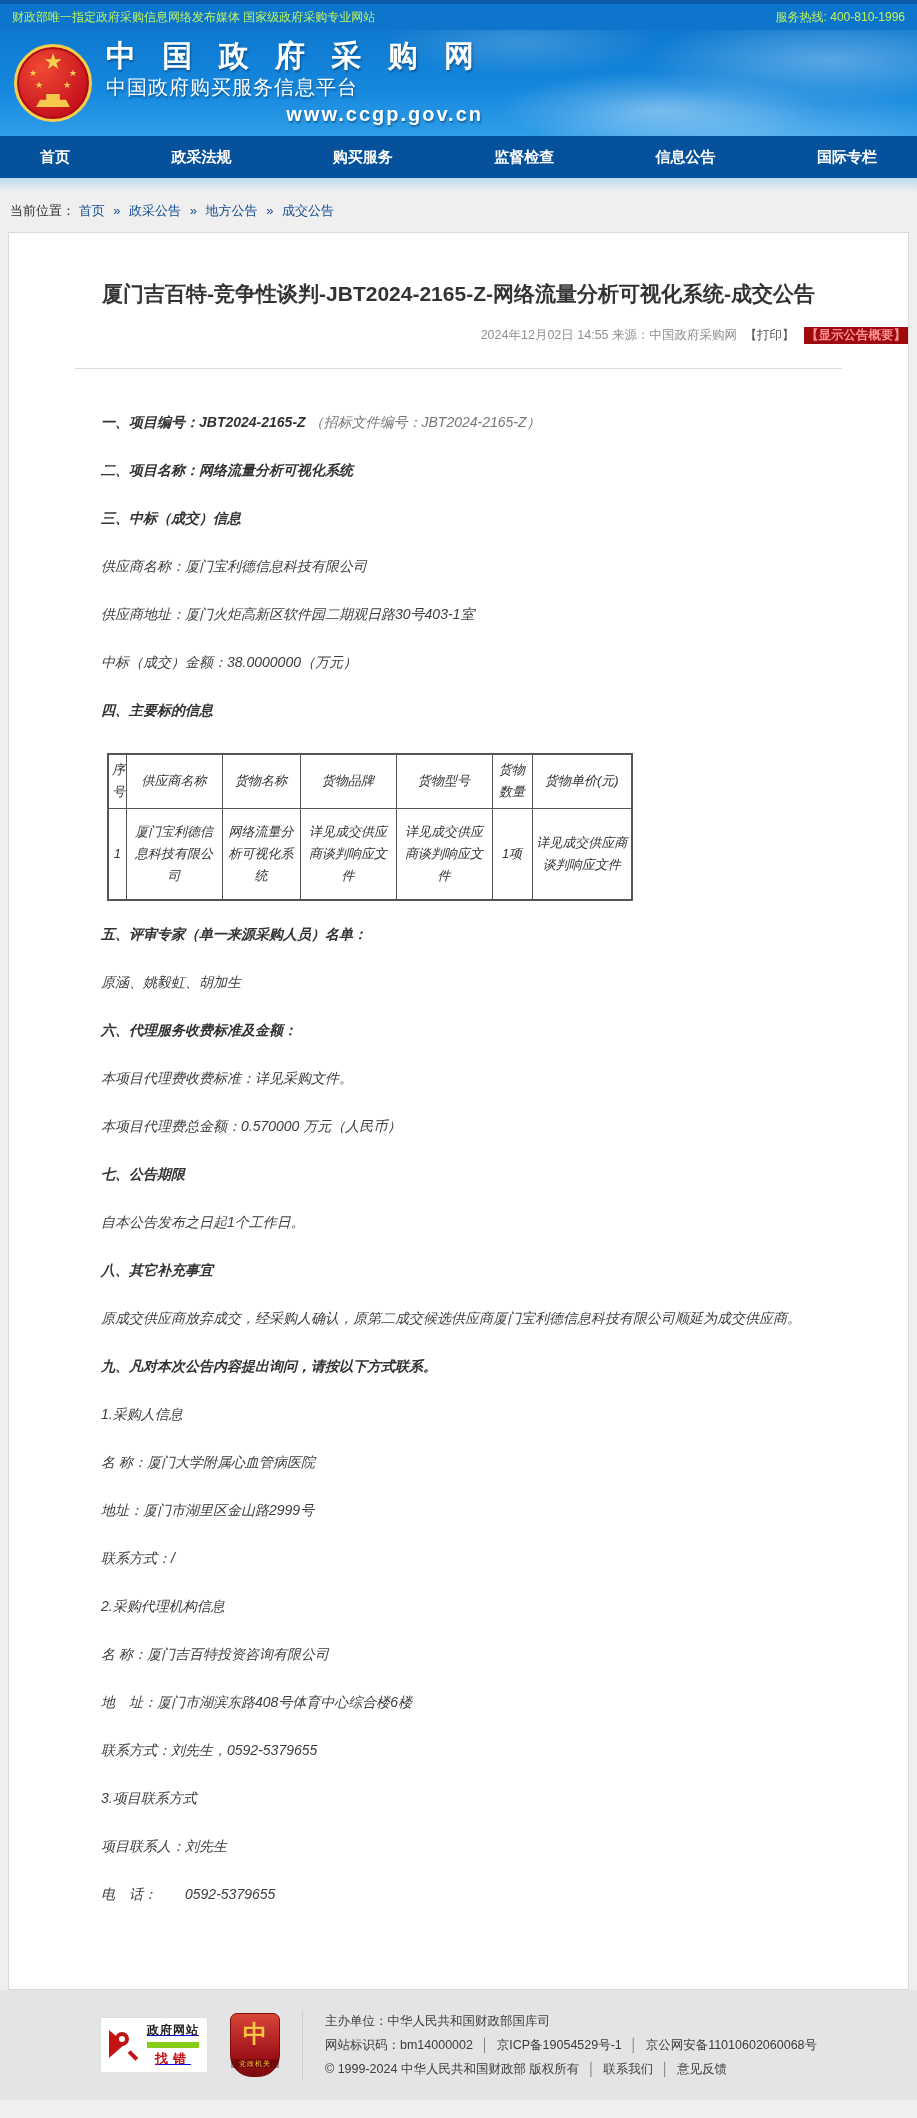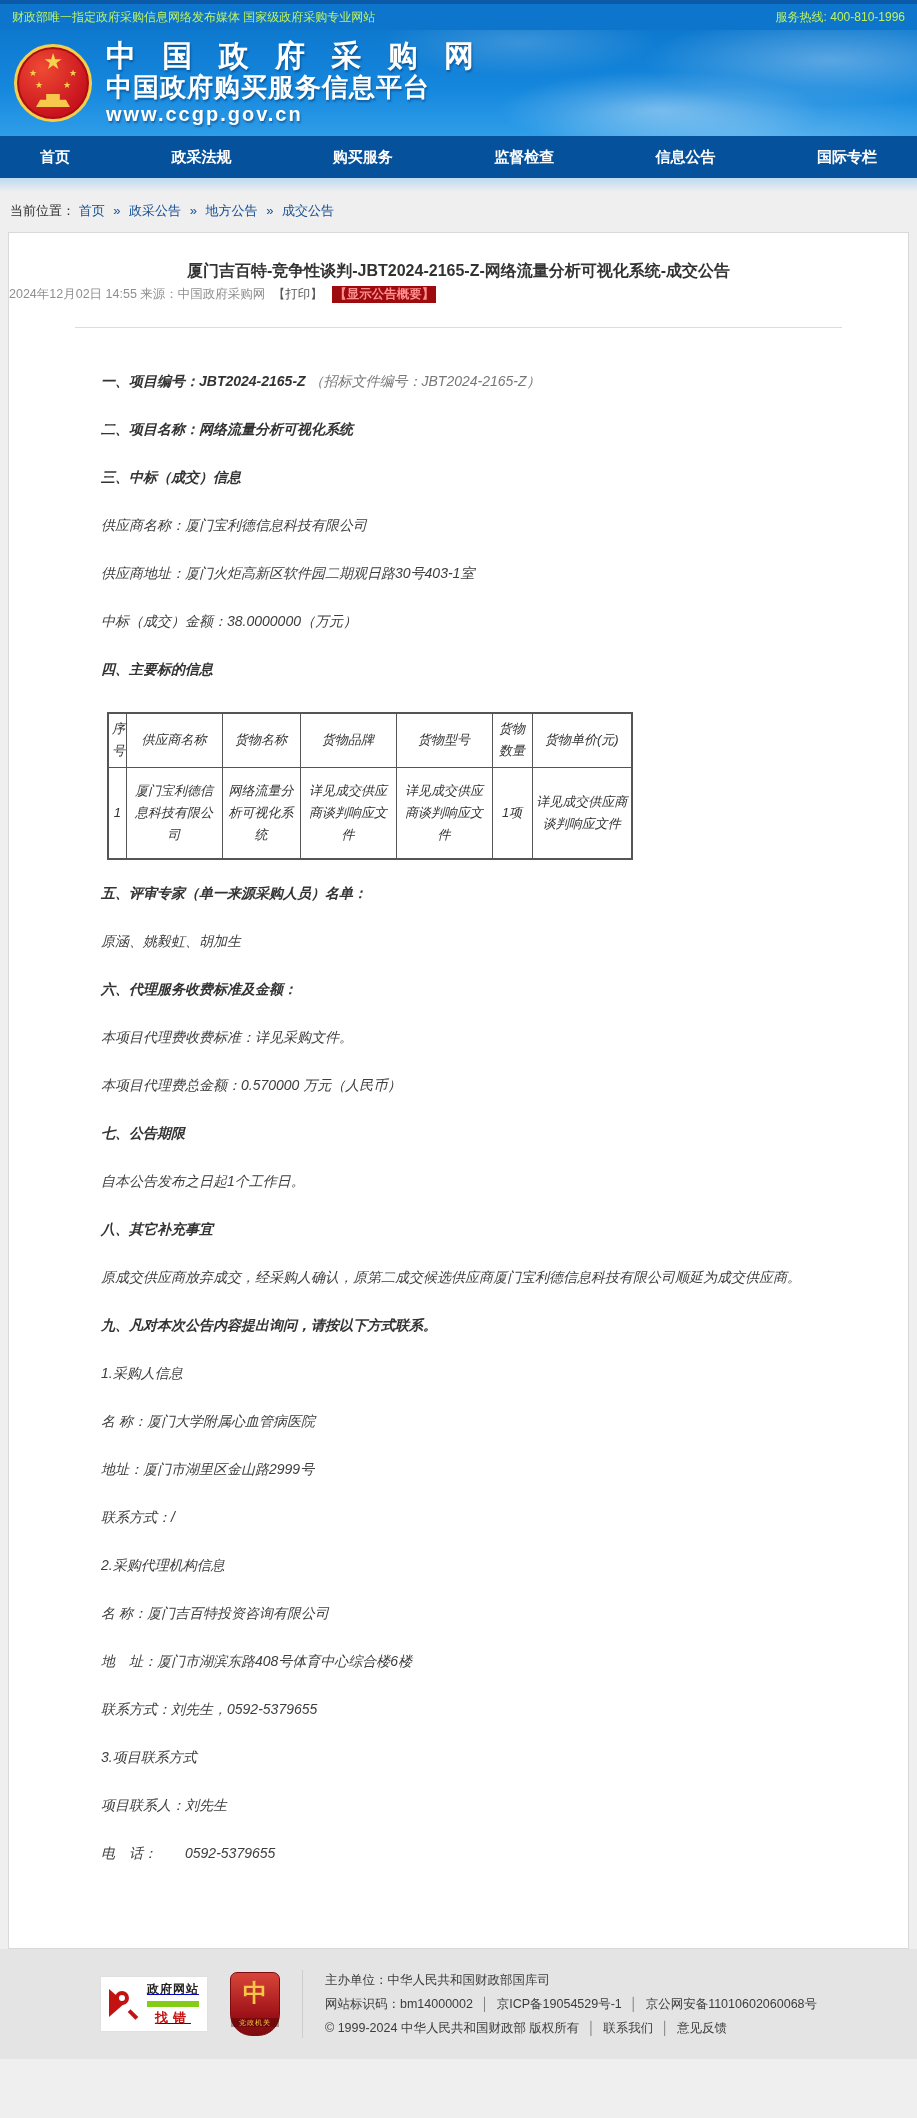--- a/index.html
+++ b/index.html
@@ -25,38 +25,38 @@
     border:3px solid #f6cf4b; box-shadow: inset 0 0 0 2px #a80f14; }
   .emblem .star-big { position:absolute; left:50%; top:4px; transform:translateX(-50%);
     color:#f8d24e; font-size:22px; line-height:22px; }
   .emblem .star-s { position:absolute; color:#f8d24e; font-size:9px; line-height:9px; }
   .emblem .s1 { left:12px; top:22px; } .emblem .s2 { right:12px; top:22px; }
   .emblem .s3 { left:18px; top:34px; } .emblem .s4 { right:18px; top:34px; }
   .emblem .gate { position:absolute; left:50%; bottom:12px; transform:translateX(-50%);
     width:34px; height:13px; background:#f8d24e; clip-path:polygon(0 100%,100% 100%,88% 45%,70% 45%,70% 0,30% 0,30% 45%,12% 45%); opacity:.95; }
   .logo-text { color:#fff; text-shadow:1px 2px 2px rgba(3,46,96,.5); }
   .logo-line1 { font-size:30px; font-weight:bold; letter-spacing:9px; line-height:32px; white-space:nowrap; }
-  .logo-line2 { font-size:26px; font-weight:bold; letter-spacing:1px; line-height:30px; white-space:nowrap; }
-  .logo-line3 { font-size:20px; font-weight:bold; letter-spacing:2px; text-align:left; line-height:24px; }
+  .logo-line2 { font-size:20px; font-weight:normal; letter-spacing:1px; line-height:30px; white-space:nowrap; }
+  .logo-line3 { font-size:20px; font-weight:bold; letter-spacing:2px; text-align:right; line-height:24px; }
 
   
   .nav { height:42px; background:#05519c; display:flex; align-items:center;
     justify-content:space-between; padding:0 40px; }
   .nav a { color:#fff; font-size:15px; font-weight:bold; text-decoration:none; white-space:nowrap; }
   .nav-fade { height:14px; background:linear-gradient(180deg,#bed9ef,#efefef); }
 
   
   .breadcrumb { padding:10px 10px 12px; font-size:13px; color:#333; }
   .breadcrumb a { color:#174e90; text-decoration:none; }
   .breadcrumb .sep { color:#174e90; margin:0 5px; }
 
   
   .content-box { margin:0 8px; background:#fff; border:1px solid #d9d9d9; padding-bottom:62px; }
-  .page-title { margin:23px 56px 0; text-align:center; font-size:16px; font-weight:bold; color:#333; line-height:30px; }
-  .meta { text-align:left; font-size:12.5px; color:#8f8f8f; }
+  .page-title { margin:46px 56px 0; text-align:center; font-size:21px; font-weight:bold; color:#333; line-height:30px; }
+  .meta { margin-top:18px; text-align:right; font-size:12.5px; color:#8f8f8f; }
   .meta .src-link { color:#8f8f8f; text-decoration:none; }
   .meta .print-link { color:#555; text-decoration:none; margin-left:4px; }
   .meta .summary-badge { display:inline-block; margin-left:6px; padding:0 2px;
     background:#9e0b0f; color:#ff8f8f; font-weight:bold; text-decoration:none; }
   .rule { margin:24px 66px 0; border:none; border-top:1px solid #dcdcdc; }
 
   .article-body { padding:20px 55px 0 92px; font-size:14px; color:#3d3d3d;font-style:italic; }
   .article-body p { line-height:30px; margin:18px 0; }
   .blk-h { font-weight:bold; color:#333; }
   .blk-h .light { font-weight:normal; color:#777; }

